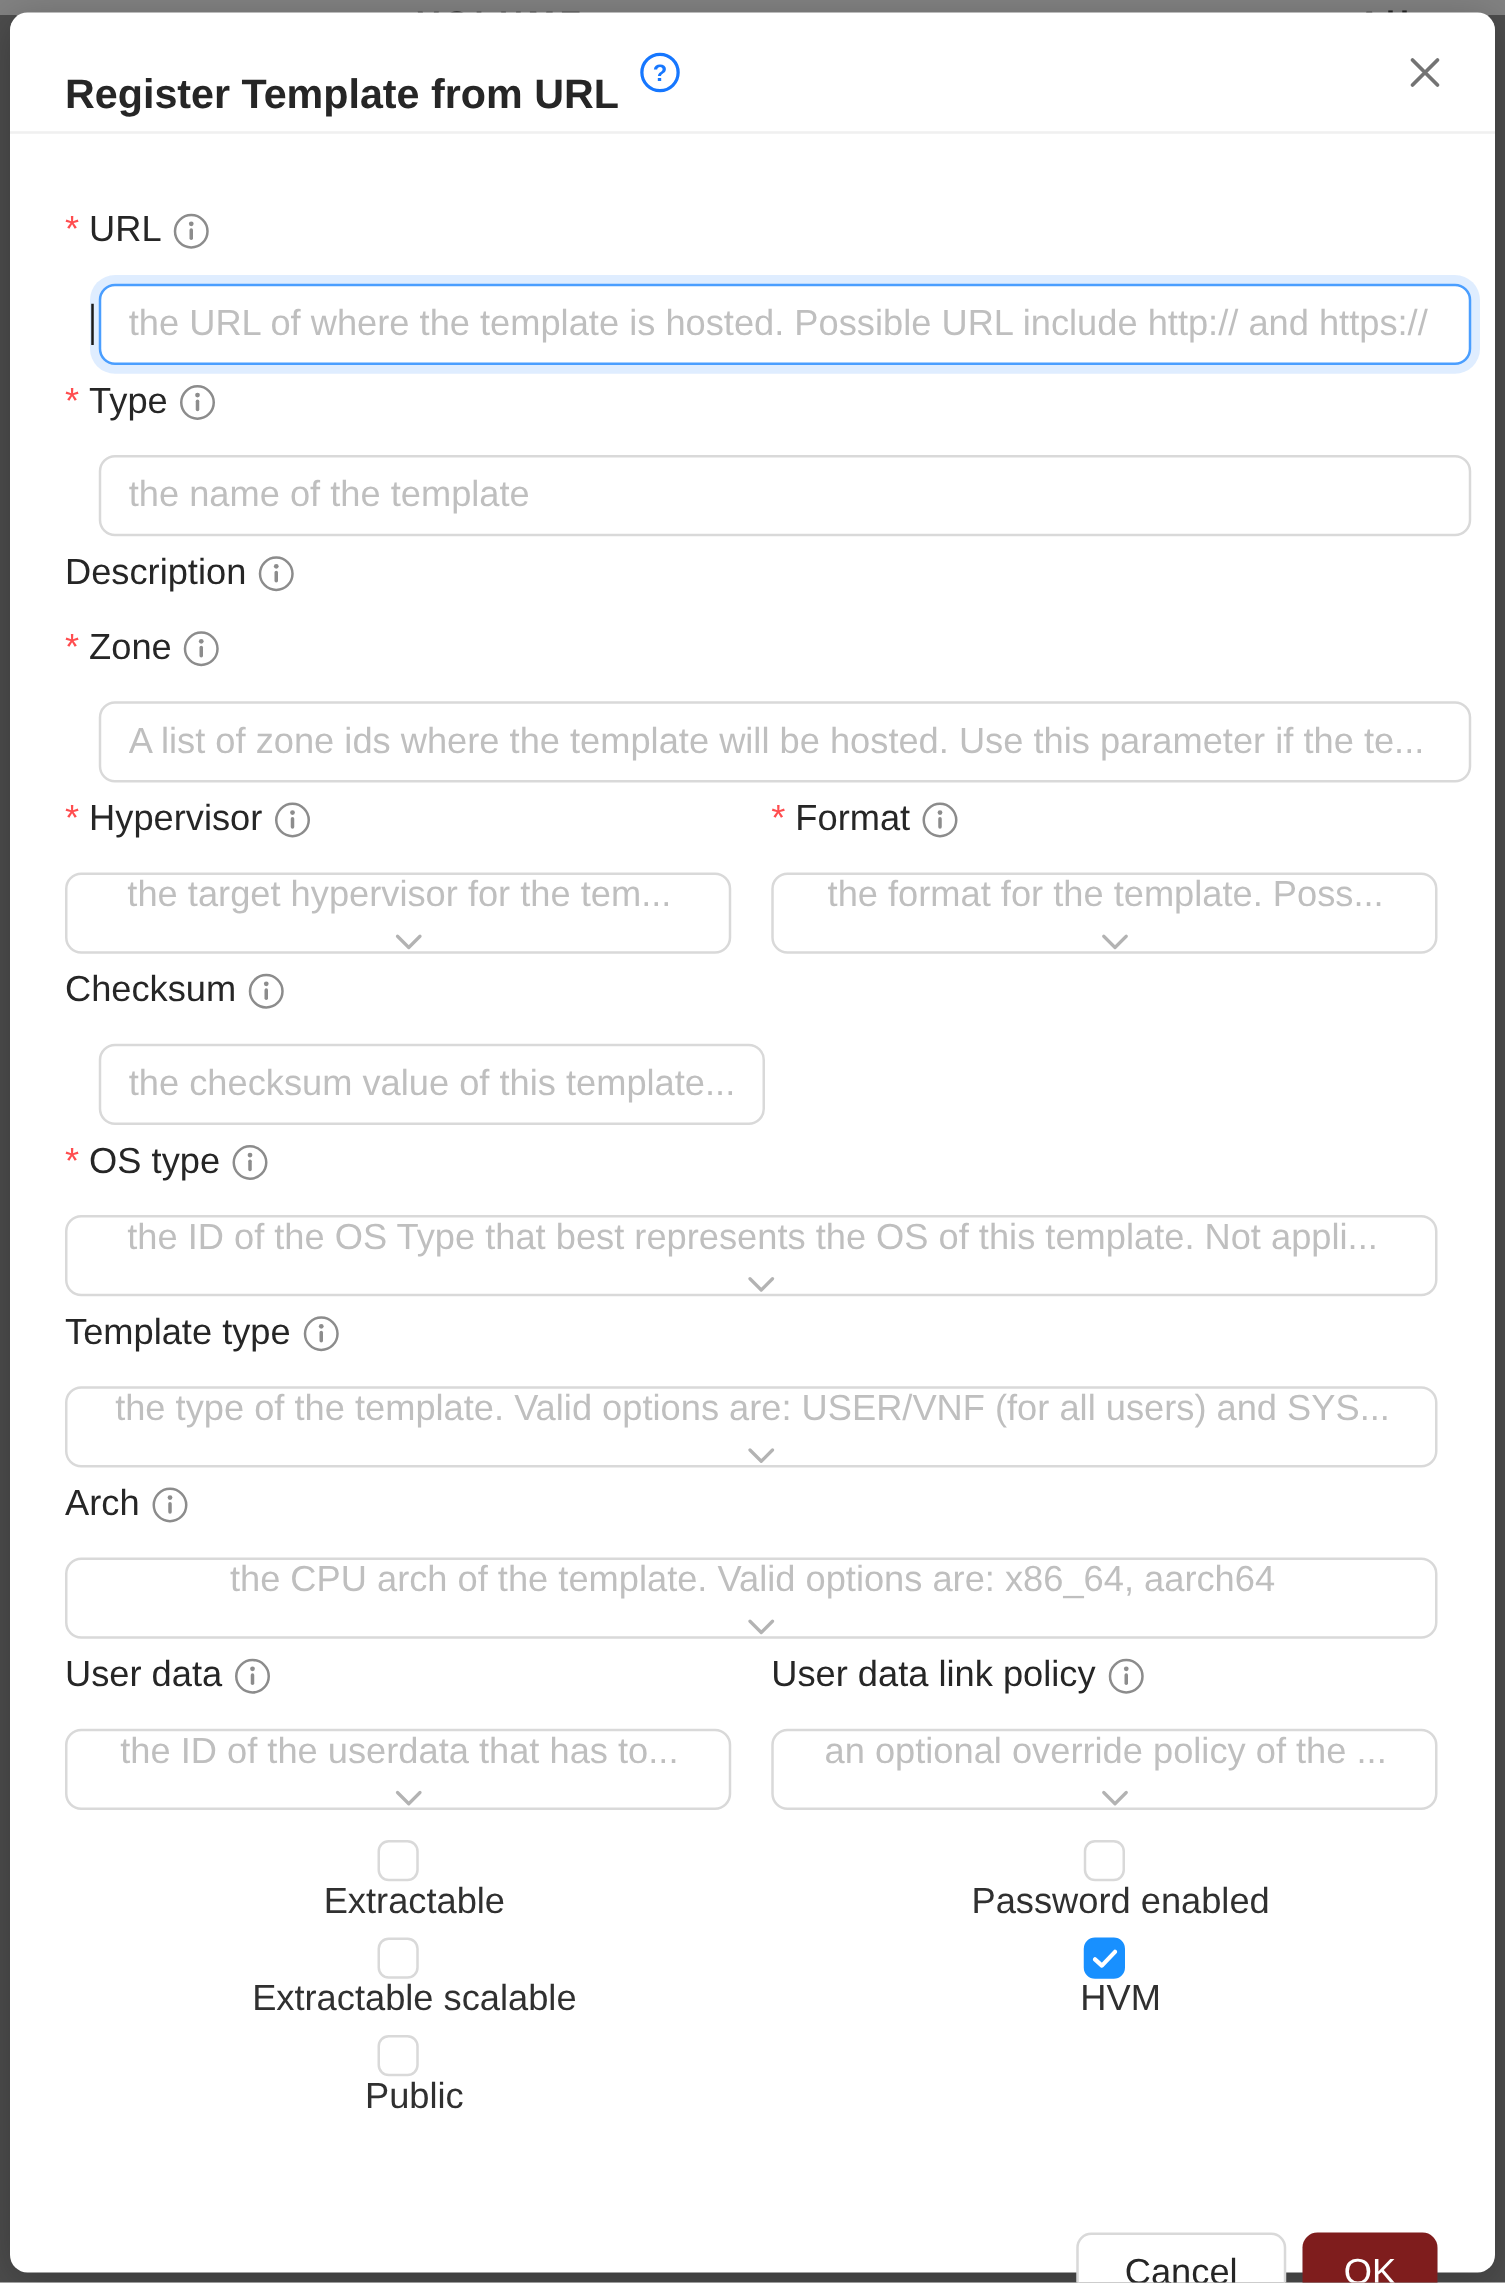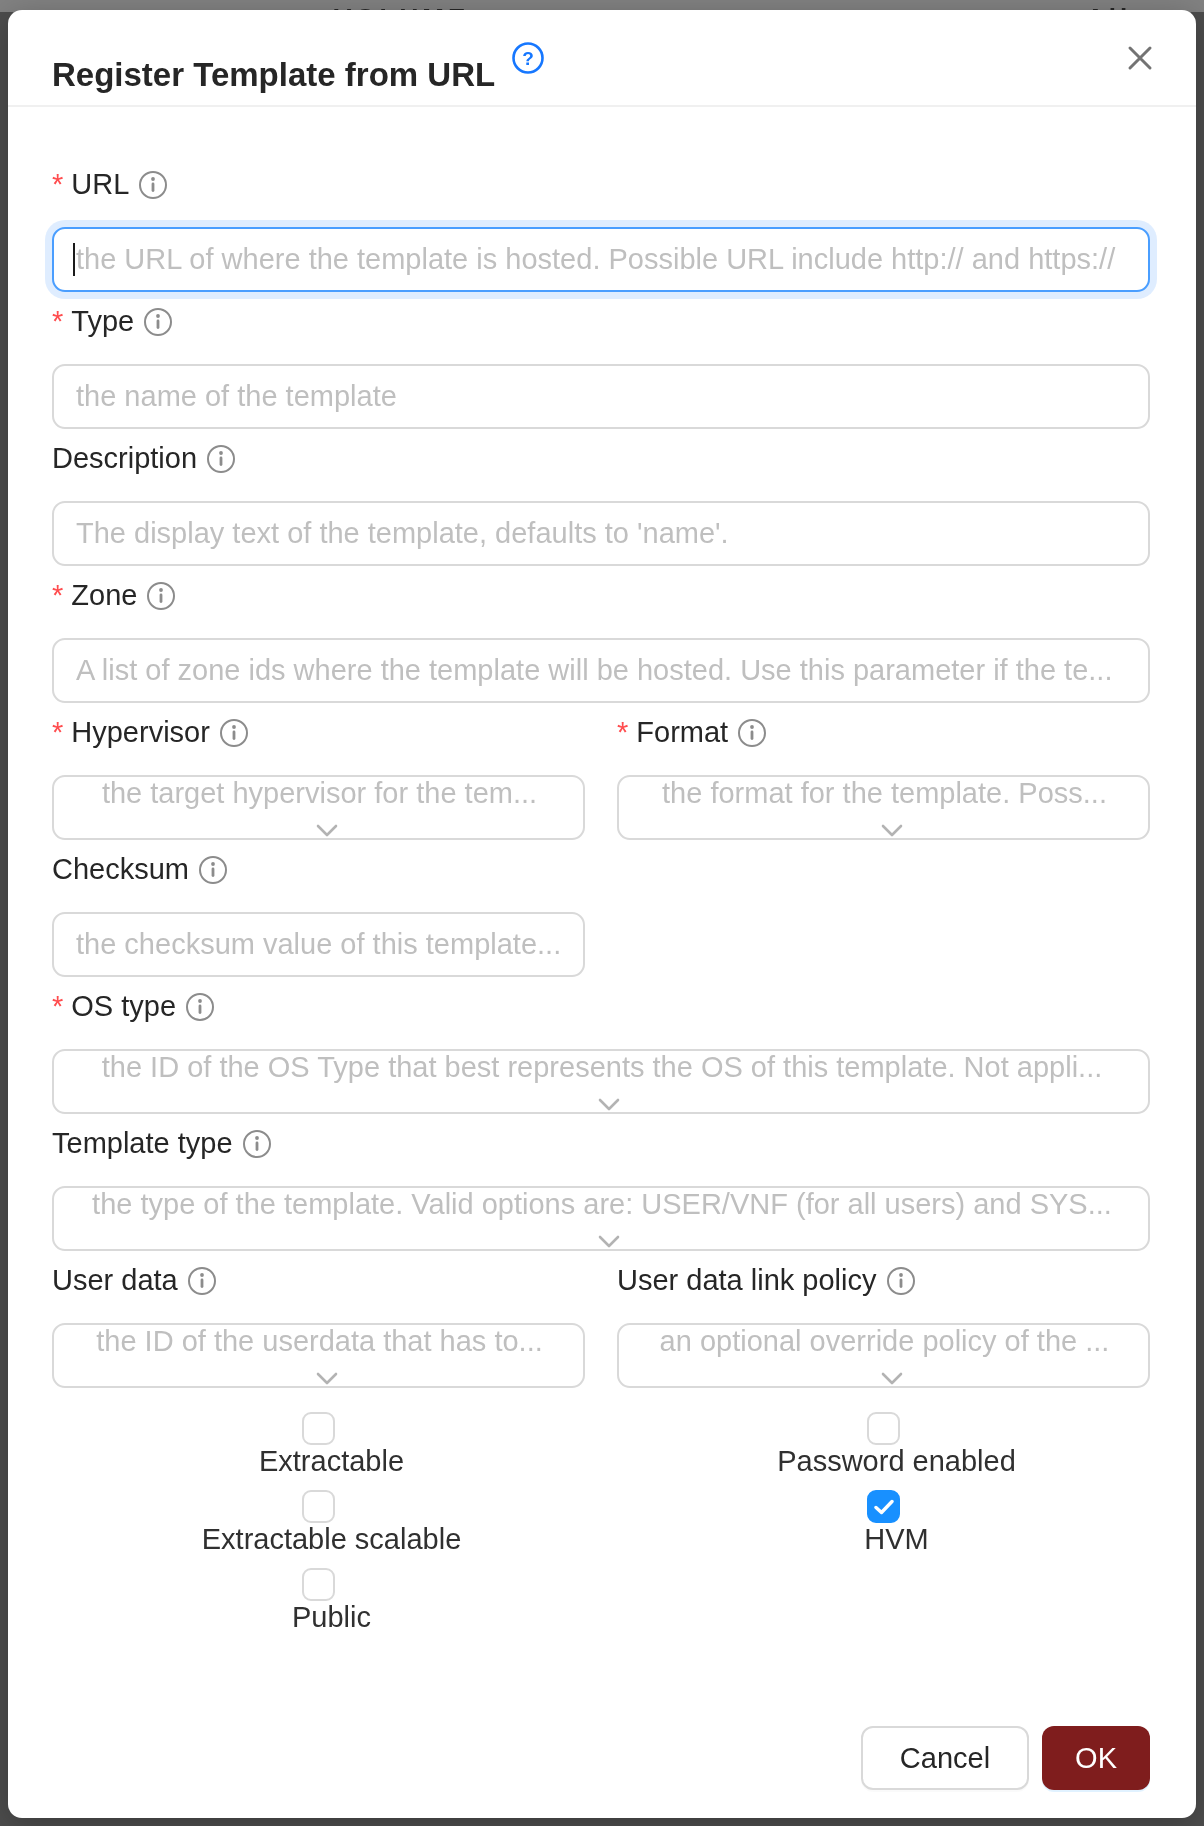--- a/index.html
+++ b/index.html
@@ -47,20 +47,21 @@
     display: flex; align-items: center; line-height: 34px;
     font-size: 29px; color: #262626; margin-bottom: 26px;
   }
   .req { color: #ff4d4f; font-size: 29px; margin-right: 8px; line-height: 34px; }
   .info-ic { margin-left: 9px; display: inline-flex; position: relative; top: 1px; }
 
   .text-input {
     width: 100%; height: 65px; border: 2px solid #d9d9d9; border-radius: 13px;
     padding: 0 22px; font-size: 29px; color: #262626; background: #fff; outline: none;
     font-family: "Liberation Sans", "DejaVu Sans", sans-serif;
+    margin-left: 27px;
   }
   .text-input::placeholder { color: #bfbfbf; opacity: 1; }
 
   .input-wrap { position: relative; }
   .input-wrap .caret {
     position: absolute; left: 21px; top: 16px; width: 2px; height: 33px; background: #1a1a1a;
   }
   .focused .text-input {
     border-color: #4a9eff;
     box-shadow: 0 0 0 7px rgba(64,150,255,0.17);
@@ -175,21 +176,20 @@
       <div class="field-label">
         <span>Description</span>
         <span class="info-ic">
           <svg width="30" height="30" viewBox="0 0 30 30">
               <circle cx="15" cy="15" r="13" fill="none" stroke="#8c8c8c" stroke-width="2"></circle>
               <circle cx="15" cy="9" r="1.9" fill="#8c8c8c"></circle>
               <rect x="13.6" y="12.5" width="2.8" height="9.5" rx="1.4" fill="#8c8c8c"></rect>
             </svg>
         </span>
       </div>
-      <input class="text-input" type="text" placeholder="The display text of the template, defaults to 'name'." style="">
     </div>
 
     <div class="form-group">
       <div class="field-label">
         <span class="req">*</span>
         <span>Zone</span>
         <span class="info-ic">
           <svg width="30" height="30" viewBox="0 0 30 30">
               <circle cx="15" cy="15" r="13" fill="none" stroke="#8c8c8c" stroke-width="2"></circle>
               <circle cx="15" cy="9" r="1.9" fill="#8c8c8c"></circle>
@@ -295,20 +295,40 @@
       <div class="select-box">
         <span class="ph">the type of the template. Valid options are: USER/VNF (for all users) and SYS...</span>
         <span class="chev">
           <svg width="22" height="14" viewBox="0 0 22 14">
               <path d="M2 2 L11 11 L20 2" fill="none" stroke="#b3b3b3" stroke-width="2.6" stroke-linecap="round" stroke-linejoin="round"></path>
             </svg>
         </span>
       </div>
     </div>
 
+    <div class="form-group">
+      <div class="field-label">
+        <span>Arch</span>
+        <span class="info-ic">
+          <svg width="30" height="30" viewBox="0 0 30 30">
+              <circle cx="15" cy="15" r="13" fill="none" stroke="#8c8c8c" stroke-width="2"></circle>
+              <circle cx="15" cy="9" r="1.9" fill="#8c8c8c"></circle>
+              <rect x="13.6" y="12.5" width="2.8" height="9.5" rx="1.4" fill="#8c8c8c"></rect>
+            </svg>
+        </span>
+      </div>
+      <div class="select-box">
+        <span class="ph">the CPU arch of the template. Valid options are: x86_64, aarch64</span>
+        <span class="chev">
+          <svg width="22" height="14" viewBox="0 0 22 14">
+              <path d="M2 2 L11 11 L20 2" fill="none" stroke="#b3b3b3" stroke-width="2.6" stroke-linecap="round" stroke-linejoin="round"></path>
+            </svg>
+        </span>
+      </div>
+    </div>
 
     <div class="form-group two-col">
       <div class="col">
         <div class="field-label">
           <span>User data</span>
           <span class="info-ic">
             <svg width="30" height="30" viewBox="0 0 30 30">
                 <circle cx="15" cy="15" r="13" fill="none" stroke="#8c8c8c" stroke-width="2"></circle>
                 <circle cx="15" cy="9" r="1.9" fill="#8c8c8c"></circle>
                 <rect x="13.6" y="12.5" width="2.8" height="9.5" rx="1.4" fill="#8c8c8c"></rect>

